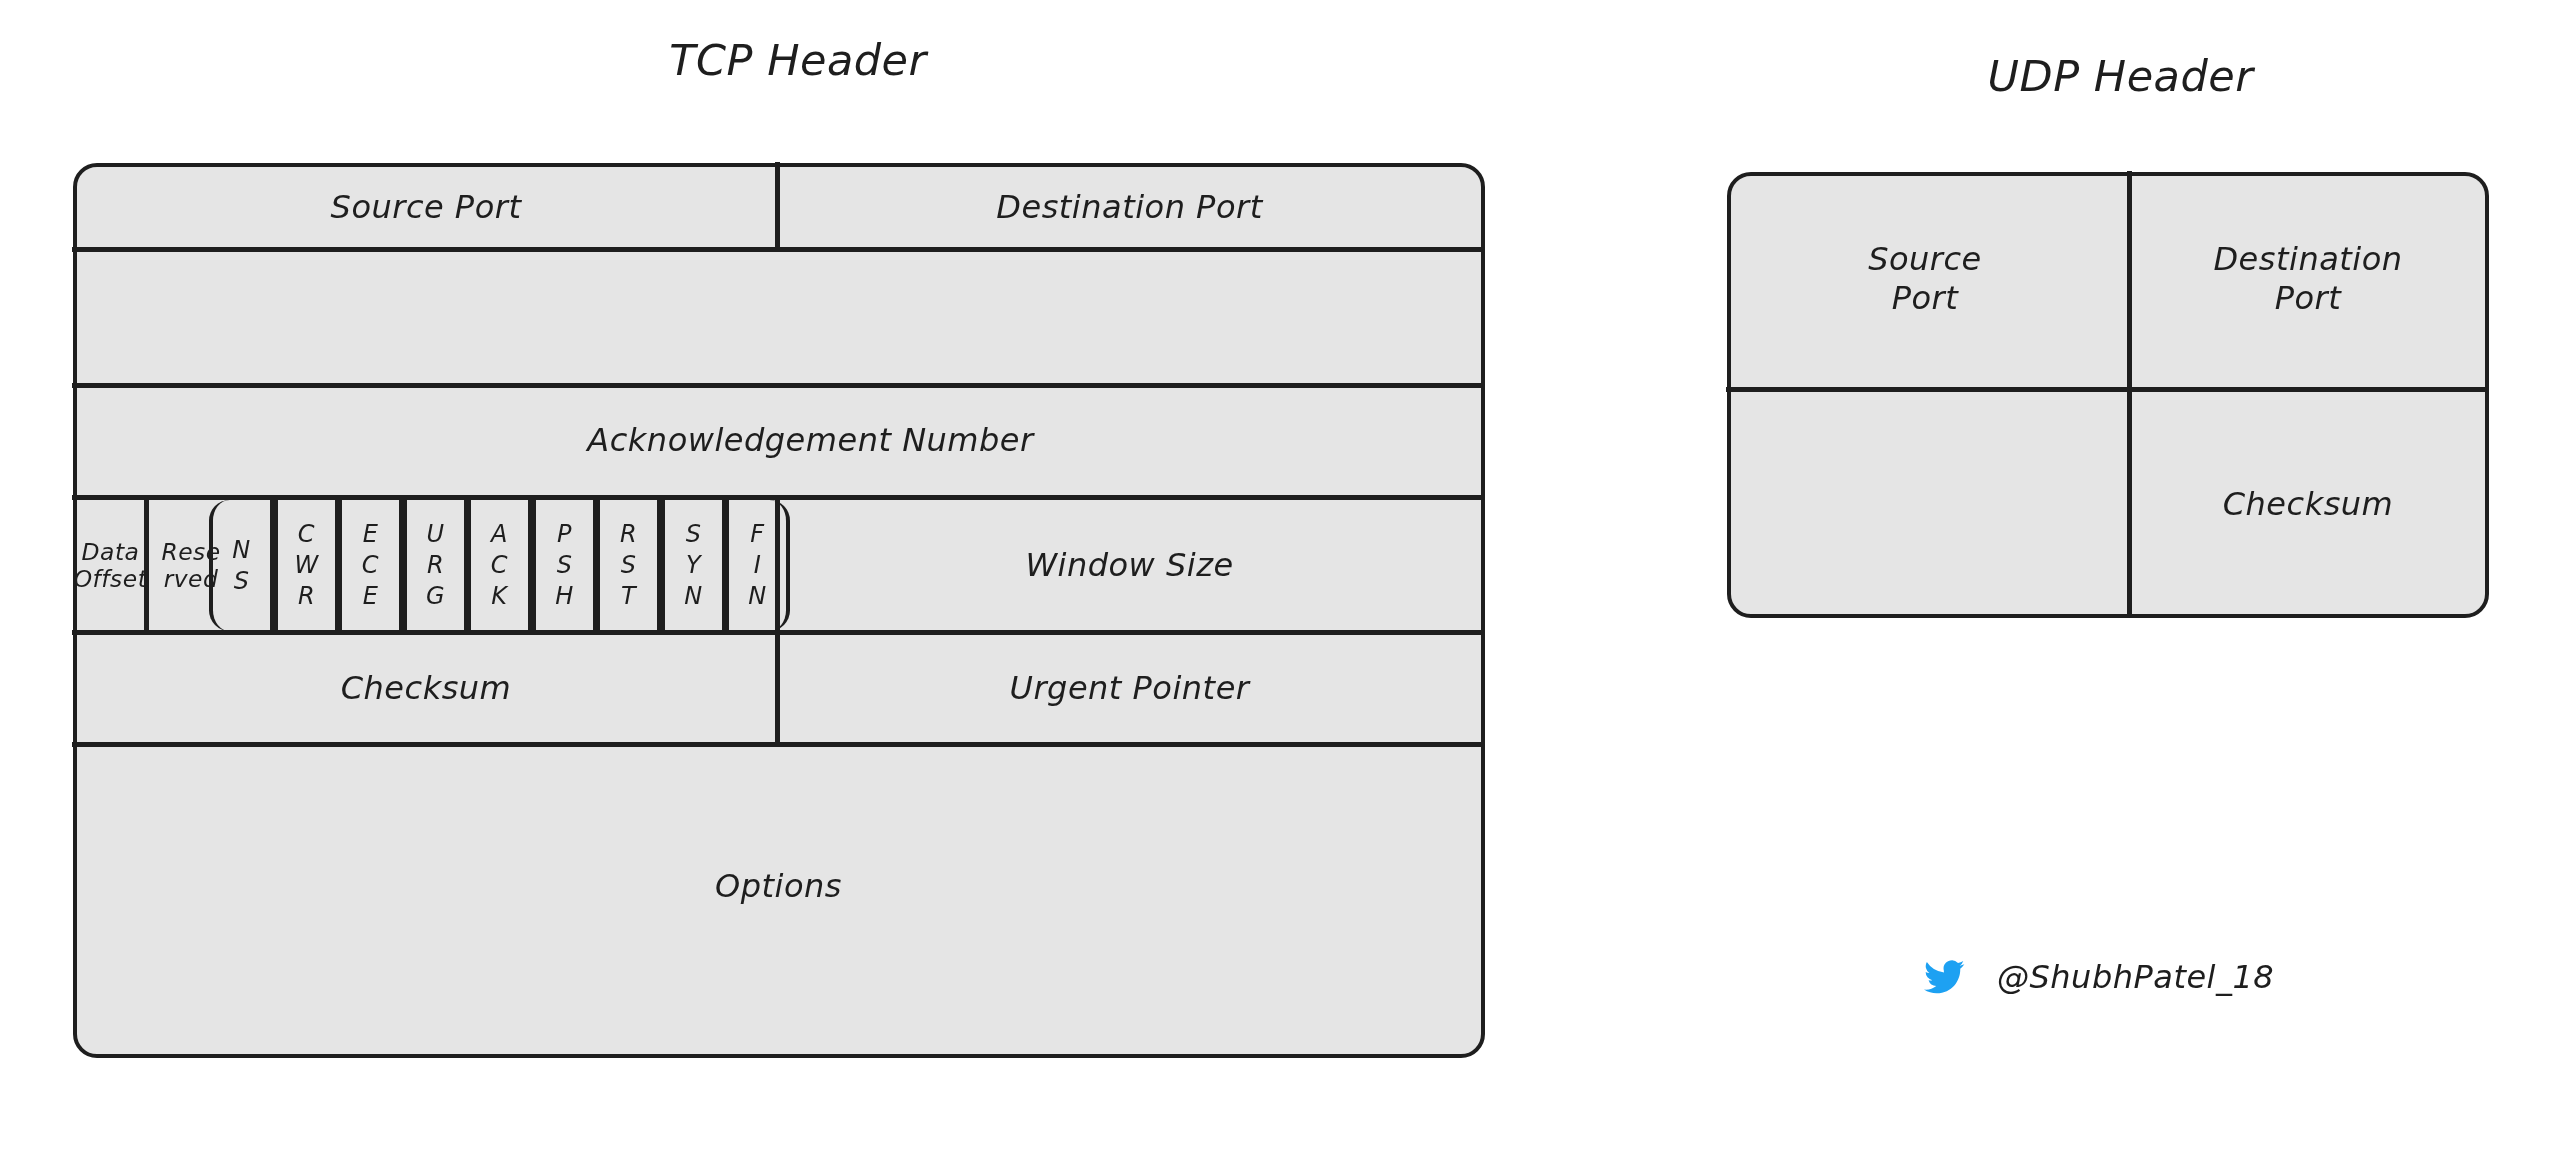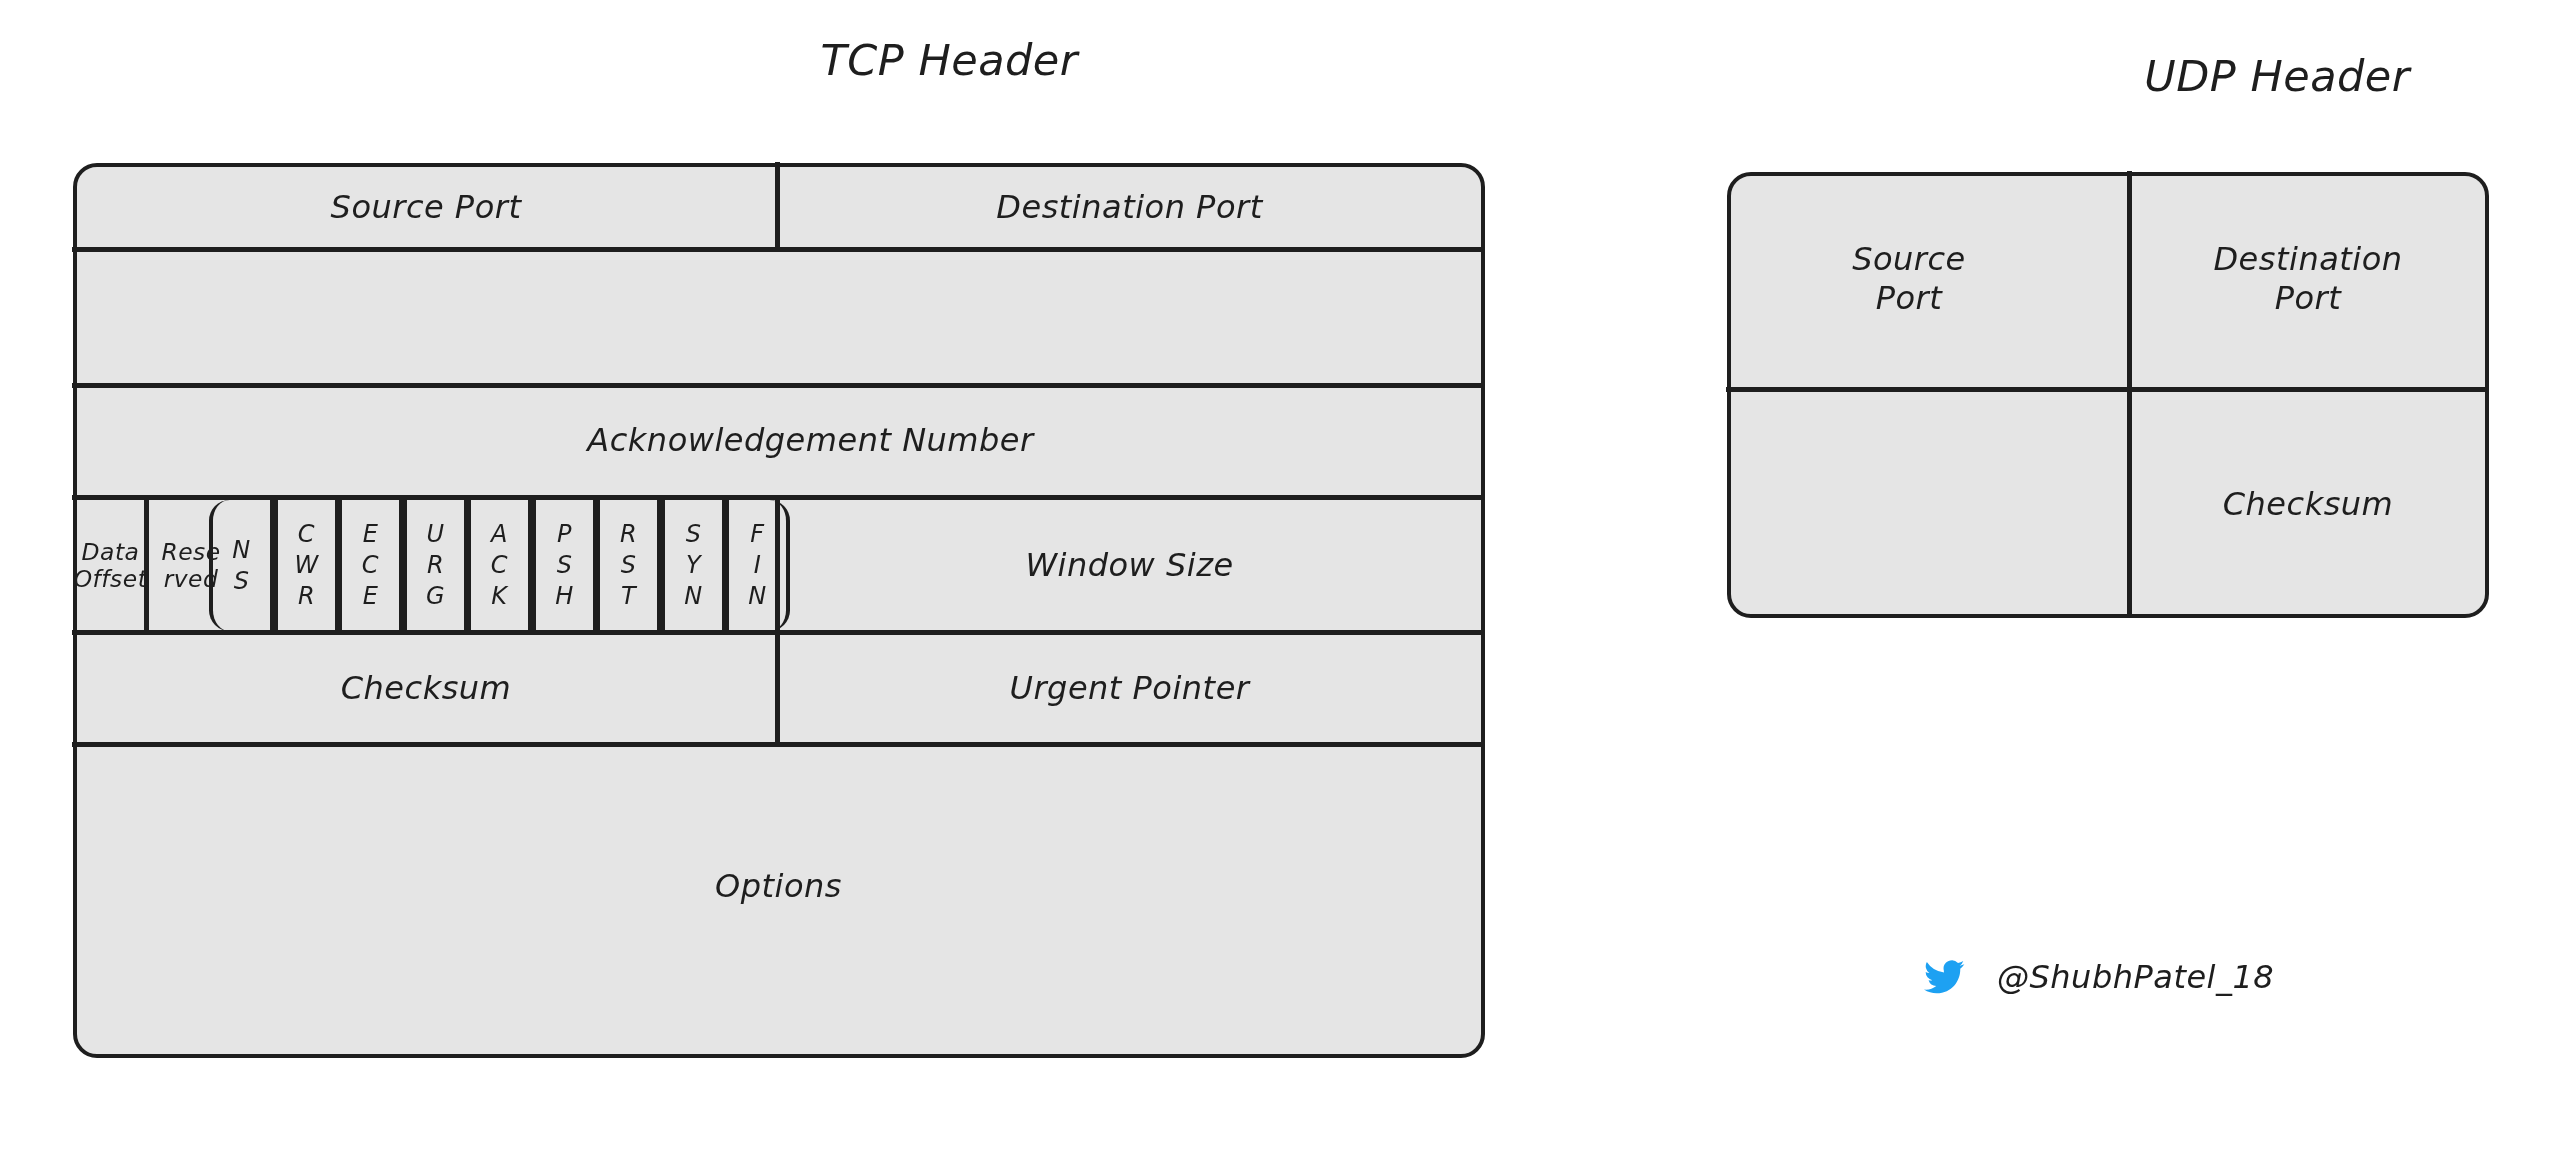--- a/index.html
+++ b/index.html
@@ -20,21 +20,21 @@
     font-family: "DejaVu Sans", sans-serif;
     font-style: italic;
     font-weight: 400;
     color: #1e1e1e;
     letter-spacing: 0.5px;
   }
 
   
   .title {
     position: absolute;
-    text-align: right;
+    text-align: center;
     font-size: 43px;
     white-space: nowrap;
   }
   #tcp-title { left: 518px; top: 35px; width: 560px; }
   #udp-title { left: 1831px; top: 51px; width: 579px; }
 
   
   .diagram-box {
     position: absolute;
     box-sizing: border-box;
@@ -213,21 +213,21 @@
 
   <div class="cell-label hand" style="left:702px; top:468px; width:701px; height:107px;">Urgent Pointer</div>
 </div>
 
 <div class="title hand" id="udp-title">UDP Header</div>
 
 <div class="diagram-box" id="udp-box">
   <div class="hline" style="left:-4.7px; top:211px; width:762px;"></div>
   <div class="vline" style="left:396px; top:-4.7px; height:446px;"></div>
 
-  <div class="cell-label hand" style="left:0px; top:-4.7px; width:356px; height:216px;">Source
+  <div class="cell-label hand" style="left:16px; top:-4.7px; width:356px; height:216px;">Source
 Port</div>
   <div class="cell-label hand" style="left:401px; top:-4.7px; width:352px; height:216px;">Destination
 Port</div>
   <div class="cell-label hand" style="left:401px; top:216px; width:352px; height:226px;">Checksum</div>
 </div>
 
 <div id="twitter-credit">
   <span>
     <svg class="tw-bird" width="41" height="35" viewBox="0 0 24 20" aria-hidden="true">
       <path fill="#1da1f2" d="M23.64 2.3c-.87.39-1.8.65-2.78.77a4.85 4.85 0 0 0 2.13-2.68c-.94.56-1.98.96-3.08 1.18A4.84 4.84 0 0 0 11.6 5.9c0 .38.04.75.12 1.1A13.74 13.74 0 0 1 1.67.9a4.84 4.84 0 0 0 1.5 6.46 4.8 4.8 0 0 1-2.2-.6v.06a4.84 4.84 0 0 0 3.88 4.75 4.9 4.9 0 0 1-2.18.08 4.85 4.85 0 0 0 4.52 3.36A9.72 9.72 0 0 1 0 17.07a13.7 13.7 0 0 0 7.43 2.18c8.92 0 13.79-7.39 13.79-13.8l-.01-.63a9.86 9.86 0 0 0 2.43-2.52z"></path>

